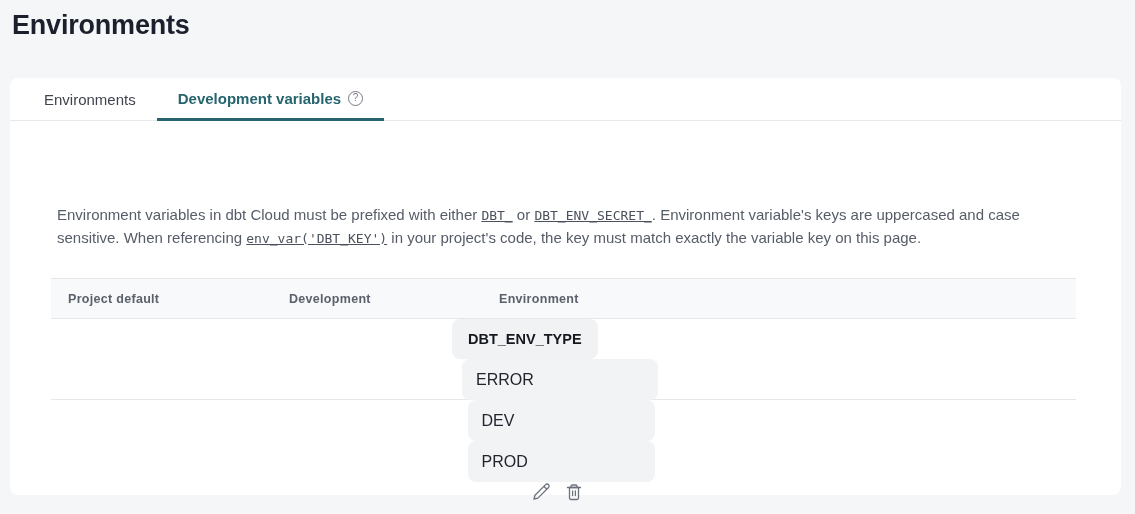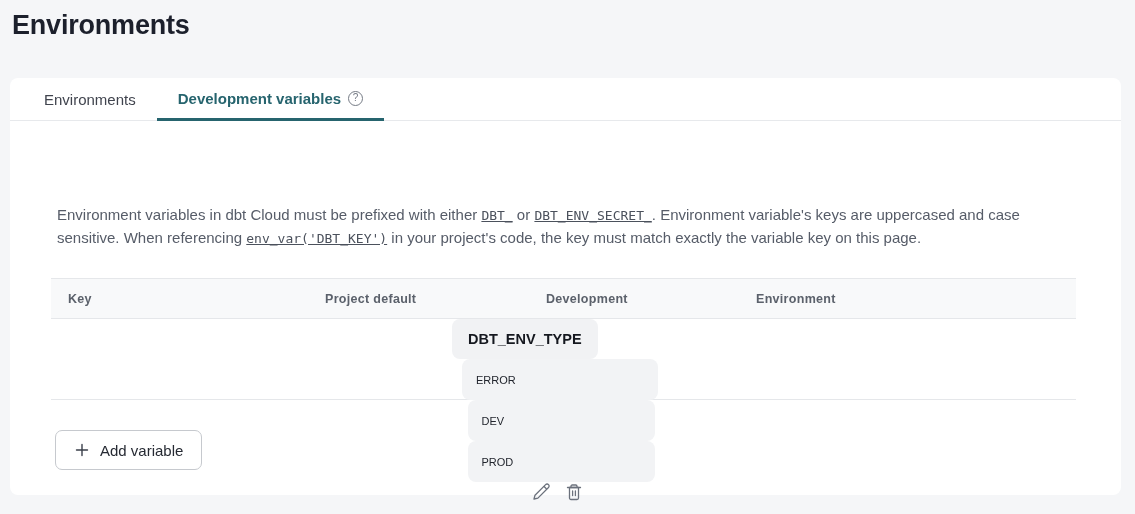--- a/index.html
+++ b/index.html
@@ -113,21 +113,21 @@
     font-weight: 700;
     color: #15181f;
   }
   .value-box {
     display: flex;
     align-items: center;
     height: 41px;
     background: #f2f3f5;
     border-radius: 8px;
     padding-left: 14px;
-    font-size: 11px;
+    font-size: 16px;
     color: #22252d;
   }
   .vb-default { width: 196px; }
   .vb-dev     { width: 187px; }
   .vb-prod    { width: 187px; }
   .icon-btn {
     background: none;
     border: none;
     padding: 0;
     cursor: pointer;
@@ -166,21 +166,20 @@
       <span class="help-badge">?</span>
     </div>
   </div>
 
   <div class="content">
 
     <p class="description"><span>Environment variables in dbt Cloud must be prefixed with either </span><span class="mono">DBT_</span><span> or </span><span class="mono">DBT_ENV_SECRET_</span><span>. Environment variable's keys are uppercased and case sensitive. When referencing </span><span class="mono">env_var('DBT_KEY')</span><span> in your project's code, the key must match exactly the variable key on this page.</span></p>
 
     <div class="env-table">
       <div class="thead">
-        <div class="th col-key">Key</div>
         <div class="th col-default">Project default</div>
         <div class="th col-dev">Development</div>
         <div class="th col-prod">Environment</div>
       </div>
 
       <div class="trow">
         <div class="col-key cell cell-key">
           <span class="key-pill">DBT_ENV_TYPE</span>
         </div>
         <div class="col-default cell">
@@ -208,23 +207,15 @@
                 <path d="M7 5.5V4.2c0-.7.5-1.2 1.2-1.2h3.6c.7 0 1.2.5 1.2 1.2v1.3" stroke="#6b717c" stroke-width="1.3"></path>
                 <path d="M5.5 5.5h9V16c0 .8-.7 1.5-1.5 1.5H7c-.8 0-1.5-.7-1.5-1.5V5.5z" stroke="#6b717c" stroke-width="1.3" stroke-linejoin="round"></path>
                 <path d="M8.6 9v4.5M11.4 9v4.5" stroke="#6b717c" stroke-width="1.3" stroke-linecap="round"></path>
               </svg>
             </span>
           </button>
         </div>
       </div>
     </div>
 
-    <button class="add-btn">
-      <span style="display:inline-flex;">
-        <svg width="16" height="16" viewBox="0 0 16 16" fill="none">
-          <path d="M8 2.5v11M2.5 8h11" stroke="#3a3f4a" stroke-width="1.4" stroke-linecap="round"></path>
-        </svg>
-      </span>
-      <span>Add variable</span>
-    </button>
 
   </div>
 </div>
 
 </body></html>

